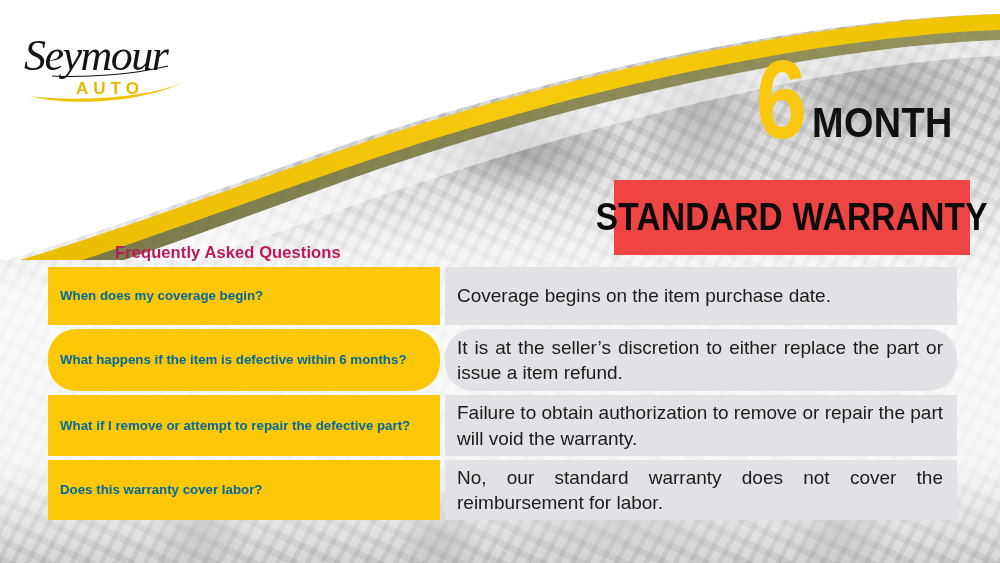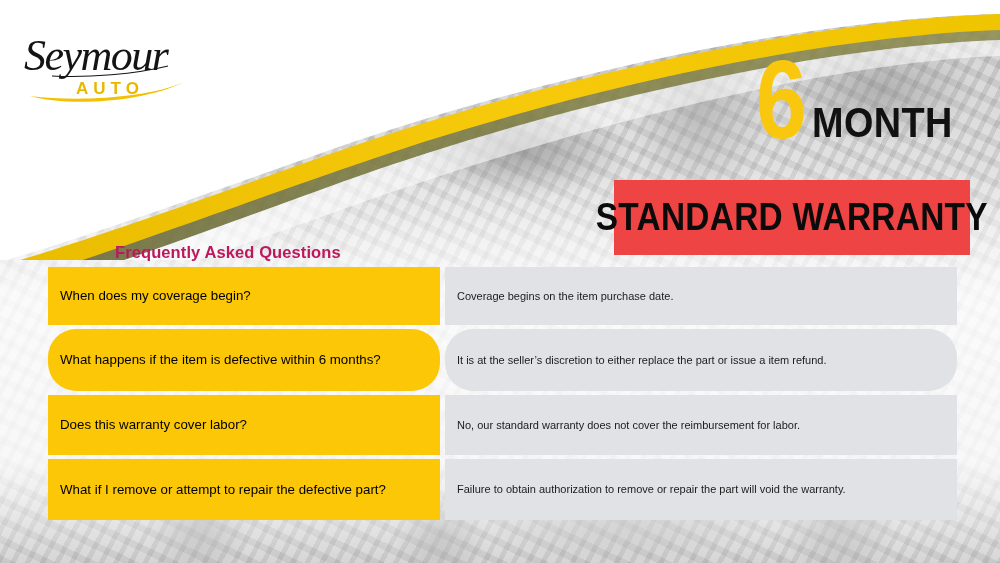--- a/index.html
+++ b/index.html
@@ -81,28 +81,28 @@
     position:absolute; left:48px; top:267px; width:909px;
   }
   .faq-row { display:flex; width:100%; margin-bottom:4px; }
   .faq-row:last-child { margin-bottom:0; }
   .q-cell {
     width:392px; flex:0 0 392px; background:#FBC707;
     padding:10px 12px 10px 12px;
     display:flex; align-items:center;
   }
   .q-cell span {
-    font-size:13.3px; font-weight:400; color:#000000; line-height:1.30;
+    font-size:13.3px; font-weight:700; color:#0369a1; line-height:1.30;
   }
   .a-cell {
     flex:1 1 auto; background:#E1E2E5; margin-left:5px;
     padding:10px 14px 10px 12px; display:flex; align-items:center;
   }
   .a-cell span {
-    font-size:11px; font-weight:400; color:#1b1b1b; line-height:1.32;
+    font-size:19px; font-weight:400; color:#1b1b1b; line-height:1.32;
     text-align:justify; text-justify:inter-word;
   }
   .r1 .q-cell, .r1 .a-cell { height:58px; }
   .r2 .q-cell, .r2 .a-cell { height:62px;border-radius:28px; }
   .r3 .q-cell, .r3 .a-cell { height:60px; }
   .r4 .q-cell, .r4 .a-cell { height:61px; }
 </style>
 </head>
 <body>
 
@@ -175,33 +175,33 @@
 
     <div class="faq-row r2">
       <div class="q-cell">
         <span>What happens if the item is defective within 6 months?</span>
       </div>
       <div class="a-cell">
         <span>It is at the seller’s discretion to either replace the part or issue a item refund.</span>
       </div>
     </div>
 
+    <div class="faq-row r4">
+      <div class="q-cell">
+        <span>What if I remove or attempt to repair the defective part?</span>
+      </div>
+      <div class="a-cell">
+        <span>Failure to obtain authorization to remove or repair the part will void the warranty.</span>
+      </div>
+    </div>
+
     <div class="faq-row r3">
       <div class="q-cell">
         <span>Does this warranty cover labor?</span>
       </div>
       <div class="a-cell">
         <span>No, our standard warranty does not cover the reimbursement for labor.</span>
       </div>
     </div>
 
-    <div class="faq-row r4">
-      <div class="q-cell">
-        <span>What if I remove or attempt to repair the defective part?</span>
-      </div>
-      <div class="a-cell">
-        <span>Failure to obtain authorization to remove or repair the part will void the warranty.</span>
-      </div>
-    </div>
-
   </div>
 
 </div>
 
 </body></html>

